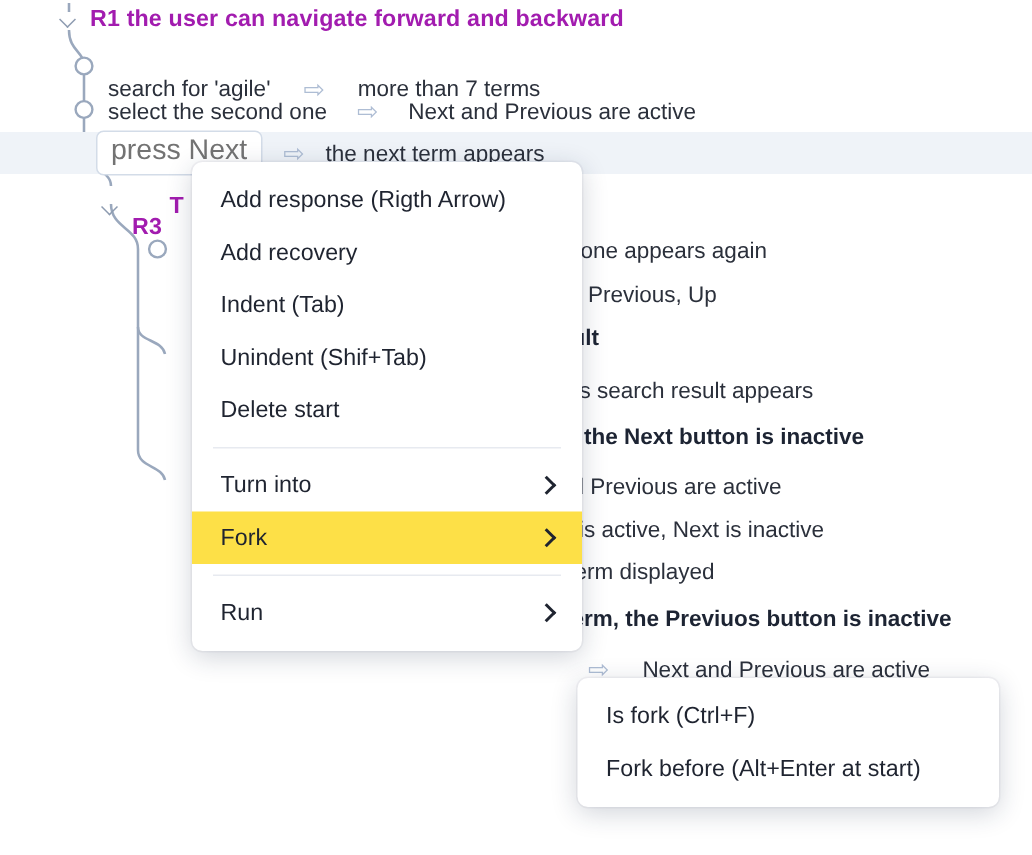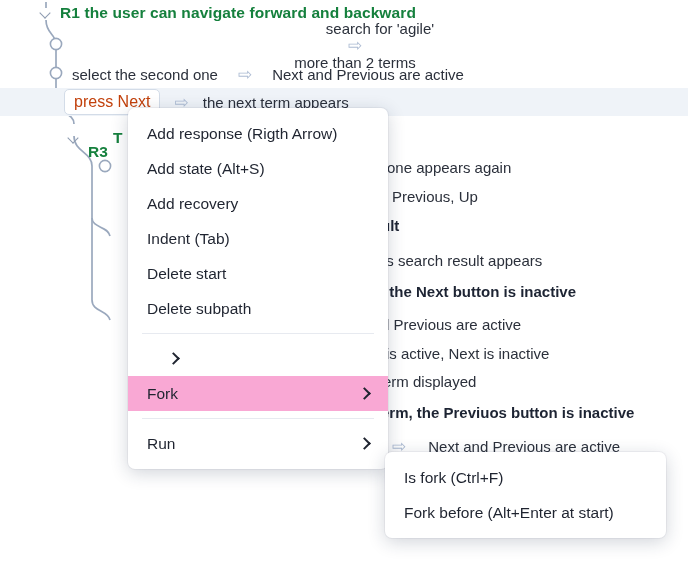--- a/index.html
+++ b/index.html
@@ -19,46 +19,46 @@
   .row.highlight { background: #eff3f8; }
 
   .chev { width: 16px; height: 16px; flex: none; position: relative; }
   .chev::after {
     content: ""; position: absolute; left: 3px; top: 4px;
     width: 7px; height: 7px;
     border-right: 1.7px solid #8d9bb0; border-bottom: 1.7px solid #8d9bb0;
     transform: rotate(45deg);
   }
 
-  .rule-title { font-size: 15.5px; font-weight: bold; color: #15803d; letter-spacing: .1px; }
+  .rule-title { font-size: 15.5px; font-weight: bold; color: #a21caf; letter-spacing: .1px; }
   .step-text { font-size: 15px; color: #2b303b; }
   .resp-text { font-size: 15px; color: #2b303b; }
   .bold-line { font-size: 15px; font-weight: bold; color: #1d2433; }
 
   .arrow-ico { color: #aebdd4; font-size: 17px; line-height: 1; flex: none; }
 
   .pill {
     border: 1px solid #d3dce8; border-radius: 5px; background: #fff;
-    padding: 3px 9px 4px; font-size: 16px; color: #c2410c; line-height: 1.1;
+    padding: 3px 9px 4px; font-size: 19px; color: #737373; line-height: 1.1;
   }
 
   svg.links { position: absolute; left: 0; top: 0; overflow: visible; }
 
   
   .menu {
     position: absolute; background: #ffffff; border-radius: 7px;
     box-shadow: 0 4px 18px rgba(25,40,70,.20), 0 0 0 1px rgba(30,45,75,.05);
     padding: 8px 0;
   }
   .mi {
     height: 35px; display: flex; align-items: center;
     padding: 0 18px 0 19px; font-size: 15.5px; color: #1f2430;
     white-space: nowrap;
   }
-  .mi.sel { background: #f9a8d4; }
+  .mi.sel { background: #fde047; }
   .mi .lbl { flex: 1 1 auto; }
   .caret { width: 10px; height: 10px; position: relative; flex: none; margin-left: 22px; }
   .caret::after {
     content: ""; position: absolute; left: 0; top: 0;
     width: 7px; height: 7px;
     border-right: 2.1px solid #1f2430; border-top: 2.1px solid #1f2430;
     transform: rotate(45deg);
   }
   .sep { height: 1px; background: #e7eaf0; margin: 7px 14px; }
 </style>
@@ -86,24 +86,24 @@
         <circle cx="56" cy="102" r="5.6" fill="#ffffff"></circle>
         <circle cx="105" cy="166" r="5.6" fill="#ffffff"></circle>
       </g>
     </svg>
 
     <div class="row" style="top:-2px;">
       <span class="chev" style="margin-left:38px;"></span>
       <span class="rule-title" style="margin-left:6px;">R1 the user can navigate forward and backward</span>
     </div>
 
-    <div class="row" style="top:20px;flex-direction:column;">
+    <div class="row" style="top:44px;">
       <span class="step-text" style="margin-left:72px;">search for 'agile'</span>
       <span class="arrow-ico" style="margin-left:22px;">⇨</span>
-      <span class="resp-text" style="margin-left:22px;">more than 2 terms</span>
+      <span class="resp-text" style="margin-left:22px;">more than 7 terms</span>
     </div>
 
     <div class="row" style="top:59px;">
       <span class="step-text" style="margin-left:72px;">select the second one</span>
       <span class="arrow-ico" style="margin-left:20px;">⇨</span>
       <span class="resp-text" style="margin-left:20px;">Next and Previous are active</span>
     </div>
 
     <div class="row highlight" style="top:88px;height:28px;">
       <span class="pill" style="margin-left:64px;">press Next</span>
@@ -149,38 +149,36 @@
       <span class="resp-text" style="margin-left:22px;">Next and Previous are active</span>
     </div>
   </div>
 
   <div class="menu" style="left:128px; top:108px; width:260px;">
 
     <div class="mi">
       <span class="lbl">Add response (Rigth Arrow)</span>
     </div>
     <div class="mi">
-      <span class="lbl">Add state (Alt+S)</span>
-    </div>
-    <div class="mi">
       <span class="lbl">Add recovery</span>
     </div>
     <div class="mi">
       <span class="lbl">Indent (Tab)</span>
     </div>
     <div class="mi">
+      <span class="lbl">Unindent (Shif+Tab)</span>
+    </div>
+    <div class="mi">
       <span class="lbl">Delete start</span>
     </div>
-    <div class="mi">
-      <span class="lbl">Delete subpath</span>
-    </div>
 
     <div class="sep"></div>
 
     <div class="mi">
+      <span class="lbl">Turn into</span>
       <span class="caret"></span>
     </div>
     <div class="mi sel">
       <span class="lbl">Fork</span>
       <span class="caret"></span>
     </div>
 
     <div class="sep"></div>
 
     <div class="mi">

